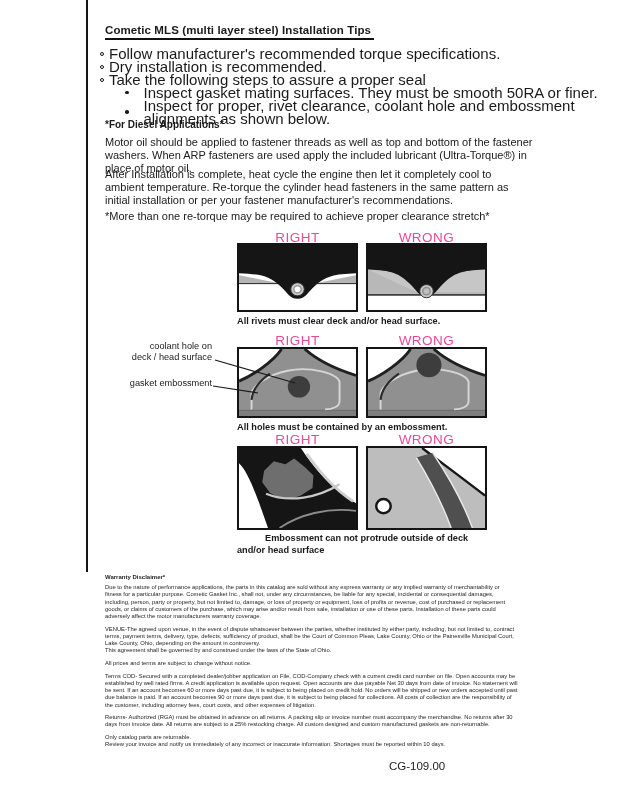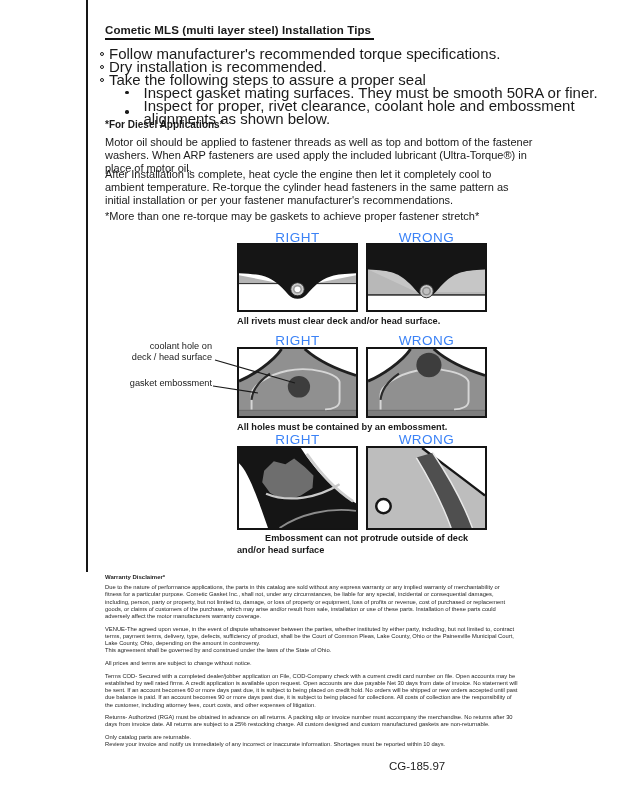--- a/index.html
+++ b/index.html
@@ -20,21 +20,21 @@
   .tip.sub { margin-left:25px;gap:15px; }
   .ring { width:4px; height:4px; border:1px solid #1a1a1a; border-radius:50%; flex:0 0 auto; }
   .dot { width:3.5px; height:3.5px; background:#1a1a1a; border-radius:50%; flex:0 0 auto; }
 
   .diesel-heading { position:absolute; left:105px; top:119px; font-size:10px; font-weight:bold; }
   .body-para { position:absolute; left:105px; width:428px; font-size:11px; line-height:13px; }
   .p1 { top:136px; }
   .p2 { top:168px; }
   .p-note { top:210px; }
 
-  .diag-header { position:absolute; width:121px; text-align:center; font-size:13.5px; letter-spacing:0.5px; color:#3b82f6; }
+  .diag-header { position:absolute; width:121px; text-align:center; font-size:13.5px; letter-spacing:0.5px; color:#ec4899; }
   .diag-box { position:absolute; width:121px; border:2px solid #141414; background:#fff; }
   .diag-box svg { display:block; width:100%; height:100%; }
   .r1 { top:243px; height:69px; }
   .r2 { top:347px; height:71px; }
   .r3 { top:446px; height:84px; }
   .col-l { left:237px; } .col-r { left:366px; }
   .h1 { top:230px; } .h2 { top:333px; } .h3 { top:432px; }
   .caption { position:absolute; left:237px; font-size:9.2px; font-weight:bold; line-height:12px; }
   .cap1 { top:315px; } .cap2 { top:421px; } .cap3a { top:532px;padding-left:28px; } .cap3b { top:544px; }
 
@@ -76,21 +76,21 @@
     </div>
     <div class="tip sub">
       <span class="dot"></span>
       <span>Inspect for proper, rivet clearance, coolant hole and embossment alignments as shown below.</span>
     </div>
   </div>
 
   <div class="diesel-heading">*For Diesel Applications*</div>
   <div class="body-para p1">Motor oil should be applied to fastener threads as well as top and bottom of the fastener washers. When ARP fasteners are used apply the included lubricant (Ultra-Torque®) in place of motor oil.</div>
   <div class="body-para p2">After Installation is complete, heat cycle the engine then let it completely cool to ambient temperature. Re-torque the cylinder head fasteners in the same pattern as initial installation or per your fastener manufacturer's recommendations.</div>
-  <div class="body-para p-note">*More than one re-torque may be gaskets to achieve proper fastener stretch*</div>
+  <div class="body-para p-note">*More than one re-torque may be required to achieve proper clearance stretch*</div>
 
   <div class="diag-header h1 col-l">RIGHT</div>
   <div class="diag-header h1 col-r">WRONG</div>
 
   <div class="diag-box r1 col-l">
     <svg viewBox="0 0 121 69" preserveAspectRatio="none">
       <rect width="121" height="69" fill="#ffffff"></rect>
       <path d="M0,32 L43,41 L0,41 Z" fill="#b5b5b5"></path>
       <path d="M121,32 L78,41 L121,41 Z" fill="#b5b5b5"></path>
       <path d="M0,41 H121" stroke="#1a1a1a" stroke-width="1"></path>
@@ -189,14 +189,14 @@
     <div class="lp">Due to the nature of performance applications, the parts in this catalog are sold without any express warranty or any implied warranty of merchantability or fitness for a particular purpose.  Cometic Gasket Inc., shall not, under any circumstances, be liable for any special, incidental or consequential damages, including, person, party or property, but not limited to, damage, or loss of property or equipment, loss of profits or revenue, cost of purchased or replacement goods, or claims of customers of the purchase, which may arise and/or result from sale, installation or use of these parts.  Installation of these parts could adversely affect the motor manufacturers warranty coverage.</div>
     <div class="tight">VENUE-The agreed upon venue, in the event of dispute whatsoever between the parties, whether instituted by either party, including, but not limited to, contract terms, payment terms, delivery, type, defects, sufficiency of product, shall be the Court of Common Pleas, Lake County, Ohio or the Painesville Municipal Court, Lake County, Ohio, depending on the amount in controversy.</div>
     <div class="lp">This agreement shall be governed by and construed under the laws of the State of Ohio.</div>
     <div class="lp">All prices and terms are subject to change without notice.</div>
     <div class="lp">Terms COD- Secured with a completed dealer/jobber application on File, COD-Company check with a current credit card number on file.  Open accounts may be established by well rated firms.  A credit application is available upon request.  Open accounts are due payable Net 30 days from date of invoice.  No statement will be sent.  If an account becomes 60 or more days past due, it is subject to being placed on credit hold.  No orders will be shipped or new orders accepted until past due balance is paid.  If an account becomes 90 or more days past due, it is subject to being placed for collections.  All costs of collection are the responsibility of the customer, including attorney fees, court costs, and other expenses of litigation.</div>
     <div class="lp">Returns- Authorized (RGA) must be obtained in advance on all returns.  A packing slip or invoice number must accompany the merchandise.  No returns after 30 days from invoice date.  All returns are subject to a 25% restocking charge.  All custom designed and custom manufactured gaskets are non-returnable.</div>
     <div class="tight">Only catalog parts are returnable.</div>
     <div class="tight">Review your invoice and notify us immediately of any incorrect or inaccurate information.  Shortages must be reported within 10 days.</div>
   </div>
 
-  <div class="page-num">CG-185.97</div>
+  <div class="page-num">CG-109.00</div>
 </div>
 
 </body></html>

